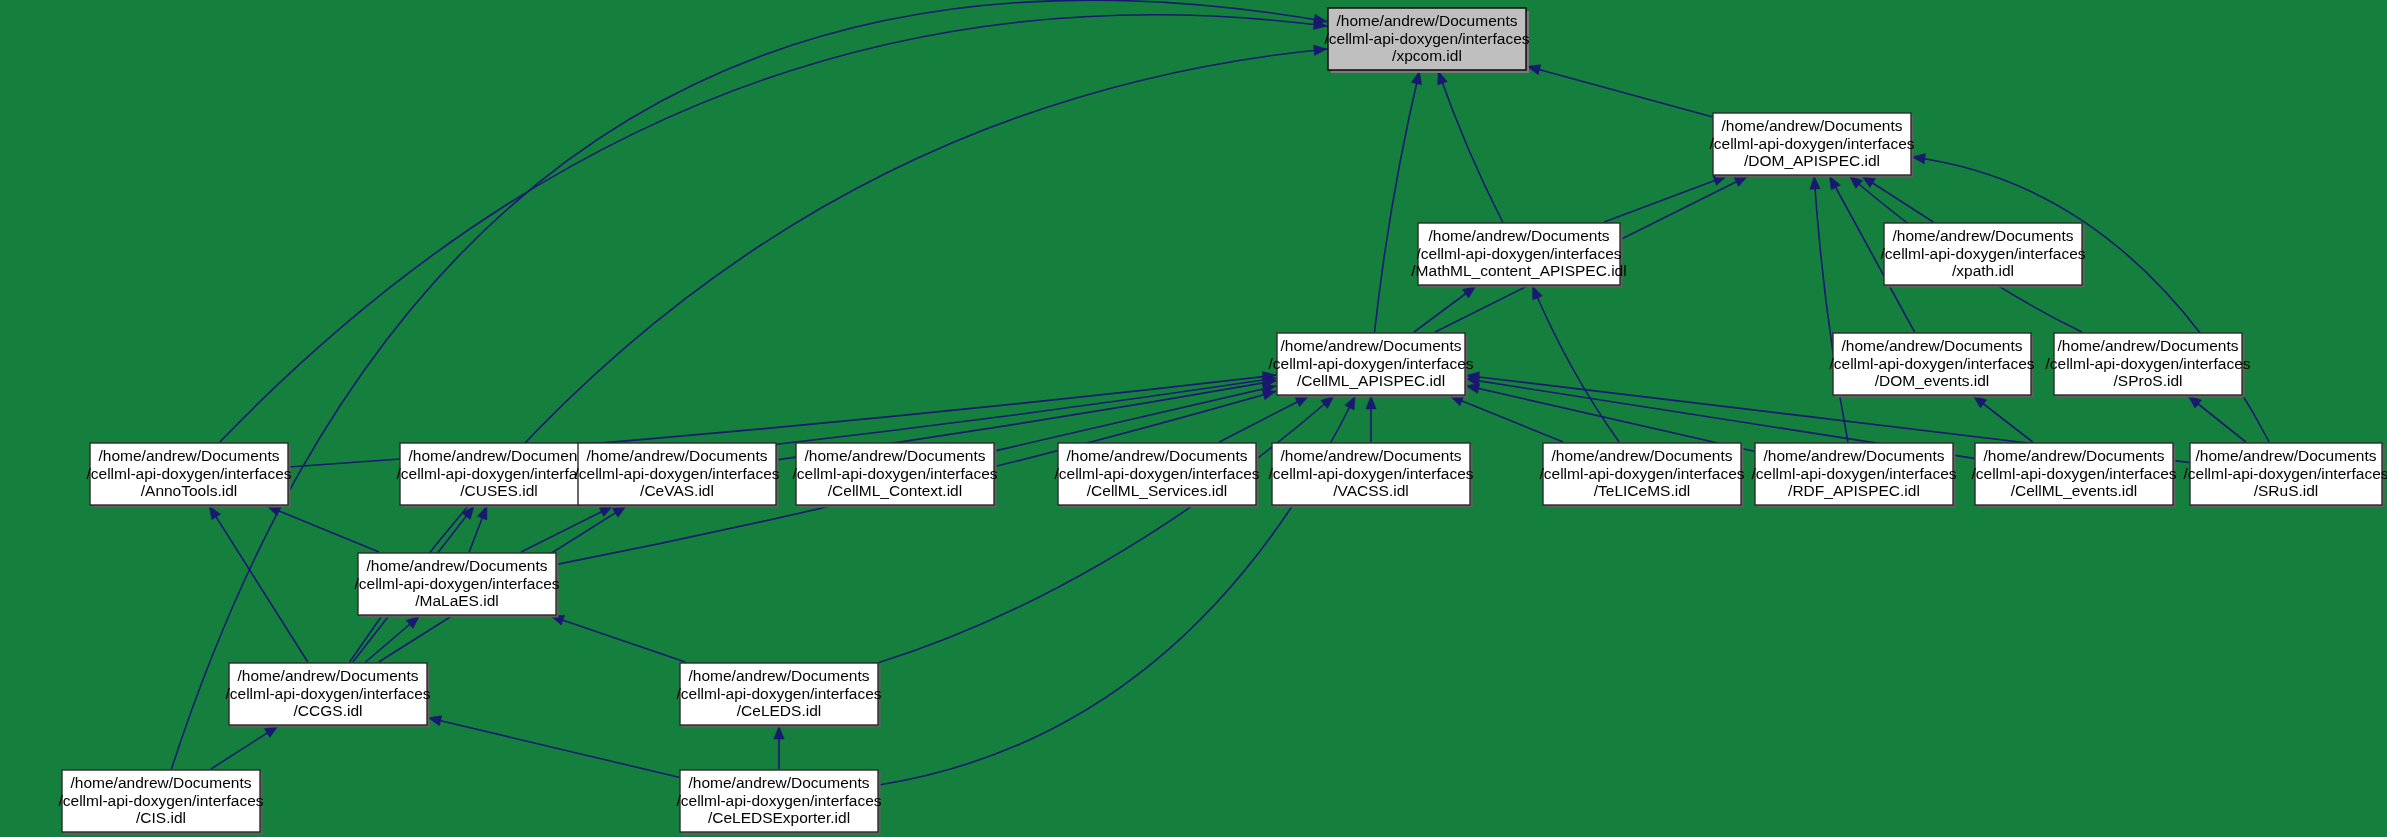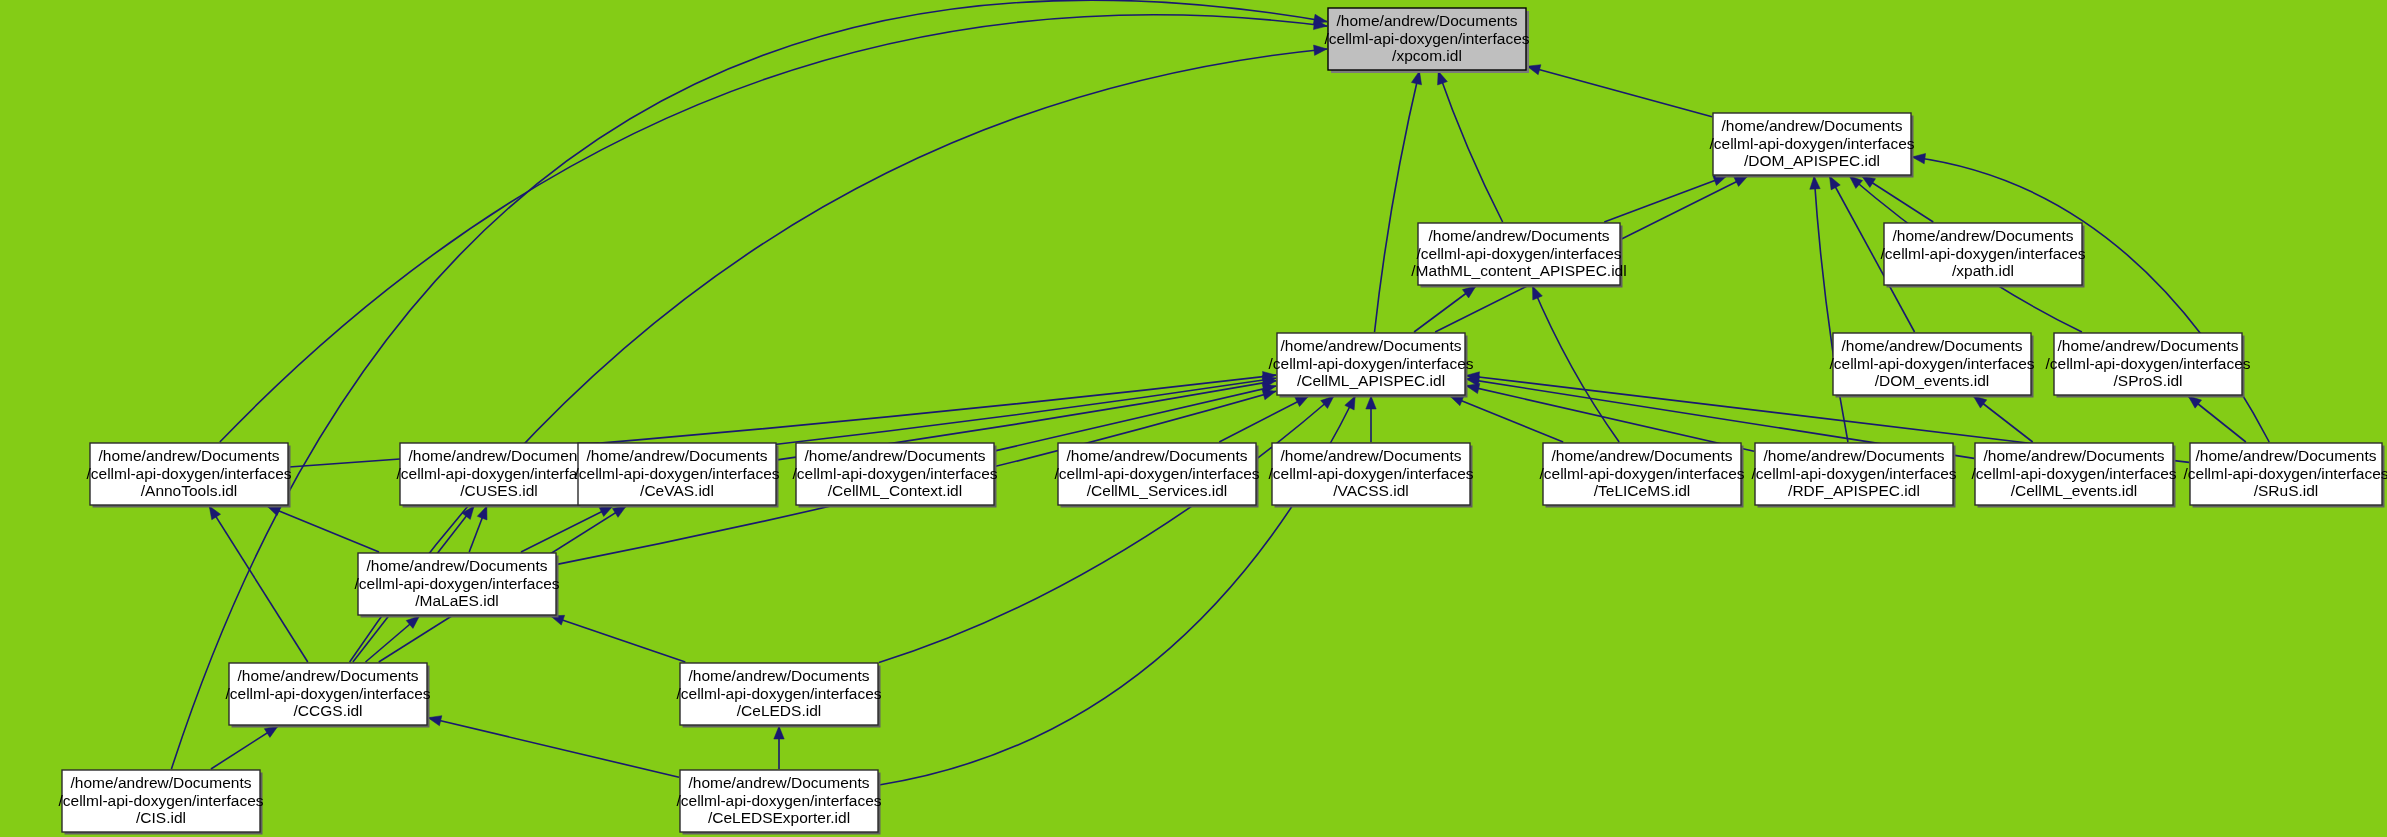--- a/index.html
+++ b/index.html
@@ -4,21 +4,21 @@
 <style>
   html, body {
     margin: 0;
     padding: 0;
     background: #ffffff;
   }
   #canvas-wrap {
     position: relative;
     width: 2387px;
     height: 837px;
-    background: #84cc16;
+    background: #15803d;
     overflow: hidden;
   }
   svg#graph {
     display: block;
     width: 2387px;
     height: 837px;
     font-family: "Liberation Sans", sans-serif;
   }
   .edge {
     fill: none;

